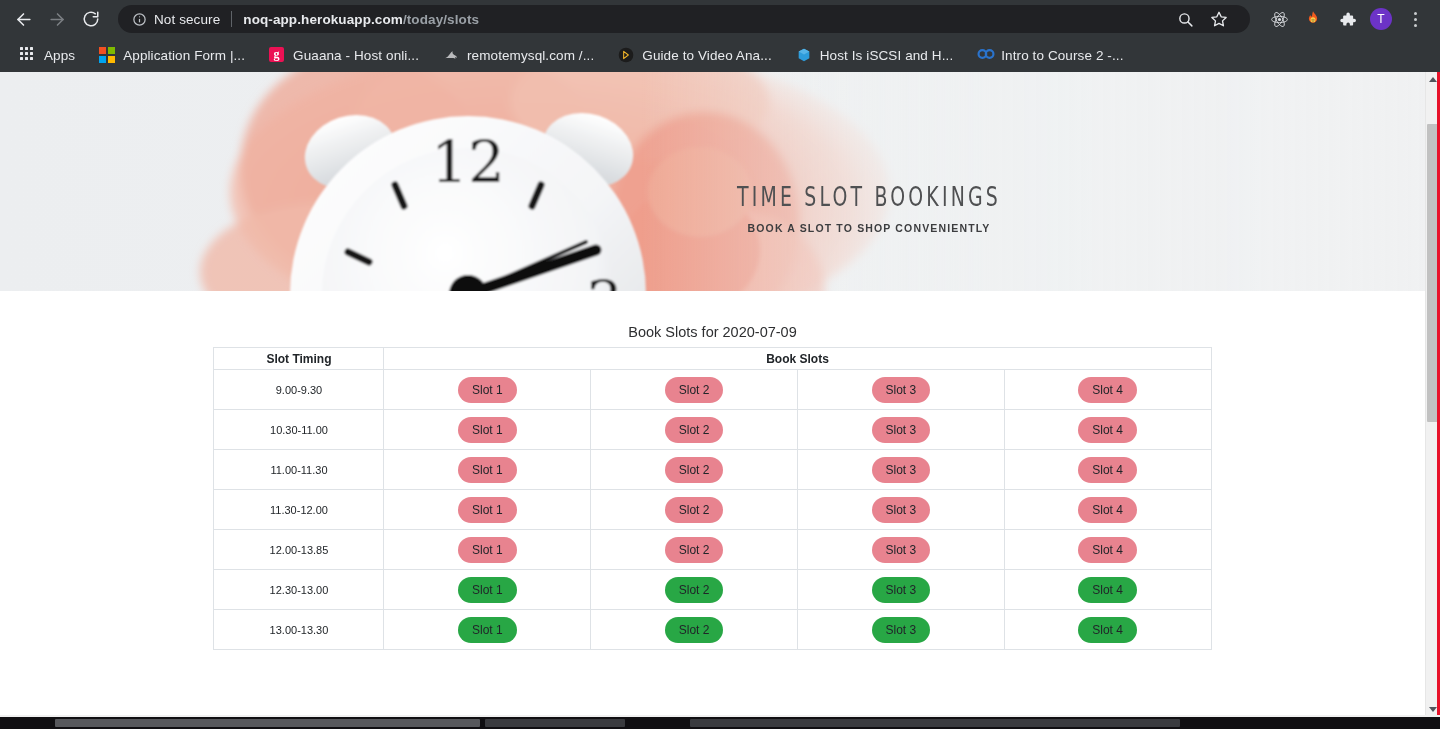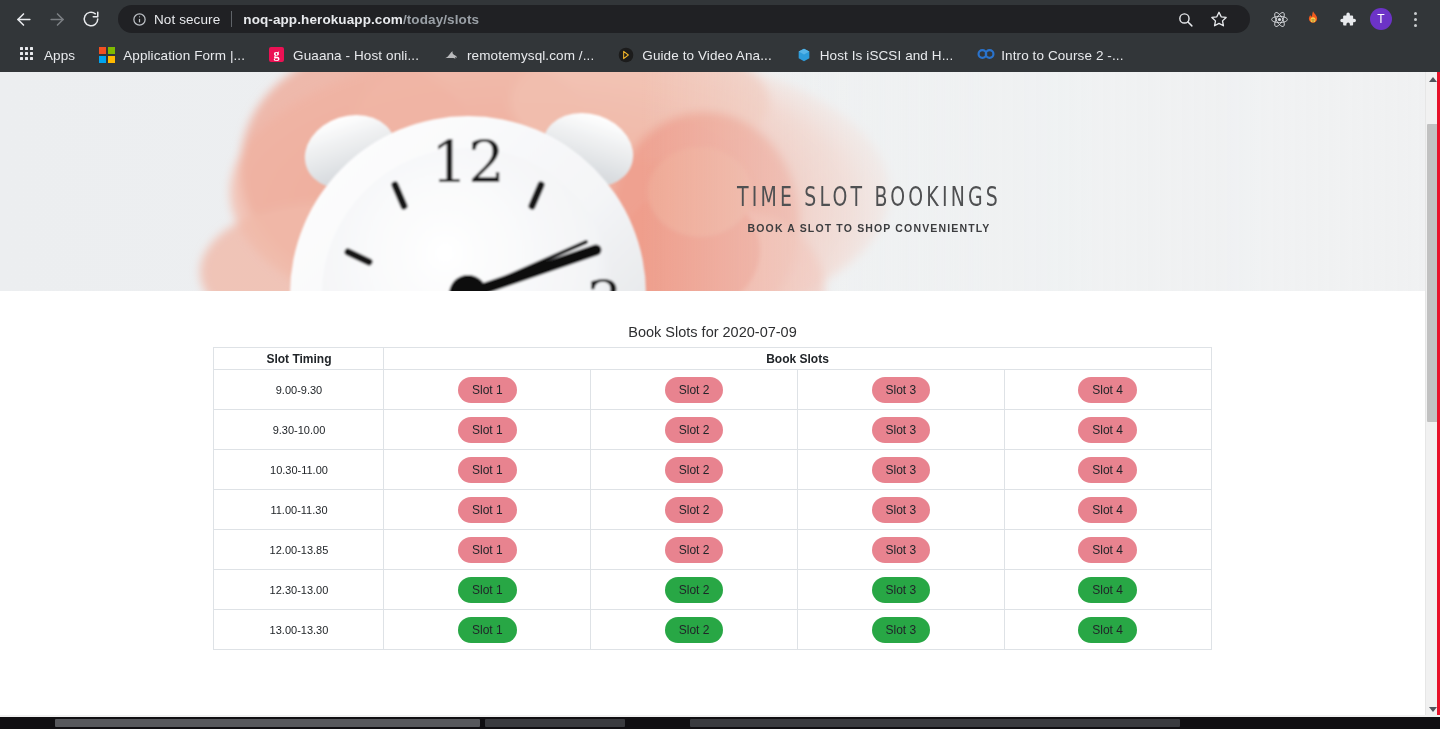--- a/index.html
+++ b/index.html
@@ -446,35 +446,35 @@
           </thead>
           <tbody id="slots-body">
               <tr>
                 <td class="time">9.00-9.30</td>
                 <td class="slot"><button class="slot-btn booked">Slot 1</button></td>
                 <td class="slot"><button class="slot-btn booked">Slot 2</button></td>
                 <td class="slot"><button class="slot-btn booked">Slot 3</button></td>
                 <td class="slot"><button class="slot-btn booked">Slot 4</button></td>
               </tr>
               <tr>
-                <td class="time">9.30-10.00</td>
-                <td class="slot"><button class="slot-btn booked">Slot 1</button></td>
-                <td class="slot"><button class="slot-btn booked">Slot 2</button></td>
-                <td class="slot"><button class="slot-btn booked">Slot 3</button></td>
-                <td class="slot"><button class="slot-btn booked">Slot 4</button></td>
-              </tr>
-              <tr>
                 <td class="time">10.30-11.00</td>
                 <td class="slot"><button class="slot-btn booked">Slot 1</button></td>
                 <td class="slot"><button class="slot-btn booked">Slot 2</button></td>
                 <td class="slot"><button class="slot-btn booked">Slot 3</button></td>
                 <td class="slot"><button class="slot-btn booked">Slot 4</button></td>
               </tr>
               <tr>
                 <td class="time">11.00-11.30</td>
+                <td class="slot"><button class="slot-btn booked">Slot 1</button></td>
+                <td class="slot"><button class="slot-btn booked">Slot 2</button></td>
+                <td class="slot"><button class="slot-btn booked">Slot 3</button></td>
+                <td class="slot"><button class="slot-btn booked">Slot 4</button></td>
+              </tr>
+              <tr>
+                <td class="time">11.30-12.00</td>
                 <td class="slot"><button class="slot-btn booked">Slot 1</button></td>
                 <td class="slot"><button class="slot-btn booked">Slot 2</button></td>
                 <td class="slot"><button class="slot-btn booked">Slot 3</button></td>
                 <td class="slot"><button class="slot-btn booked">Slot 4</button></td>
               </tr>
               <tr>
                 <td class="time">12.00-13.85</td>
                 <td class="slot"><button class="slot-btn booked">Slot 1</button></td>
                 <td class="slot"><button class="slot-btn booked">Slot 2</button></td>
                 <td class="slot"><button class="slot-btn booked">Slot 3</button></td>

